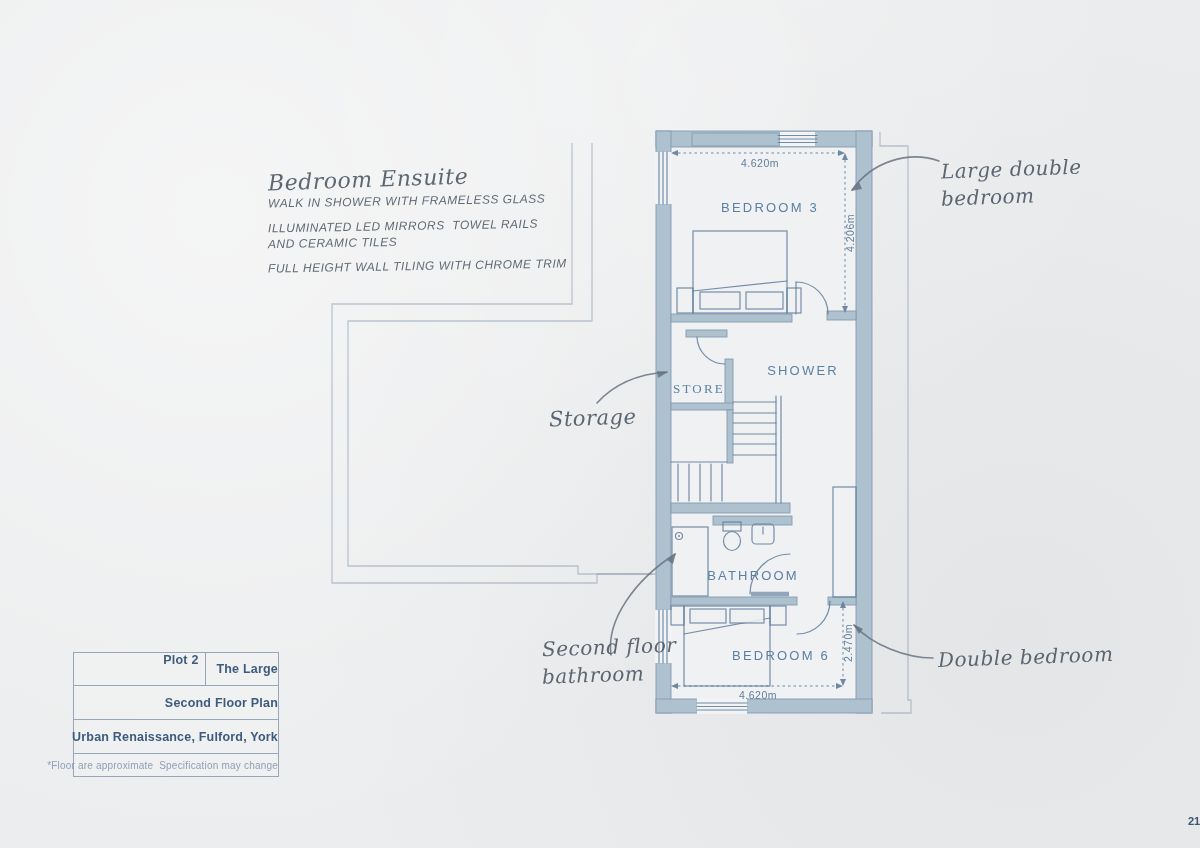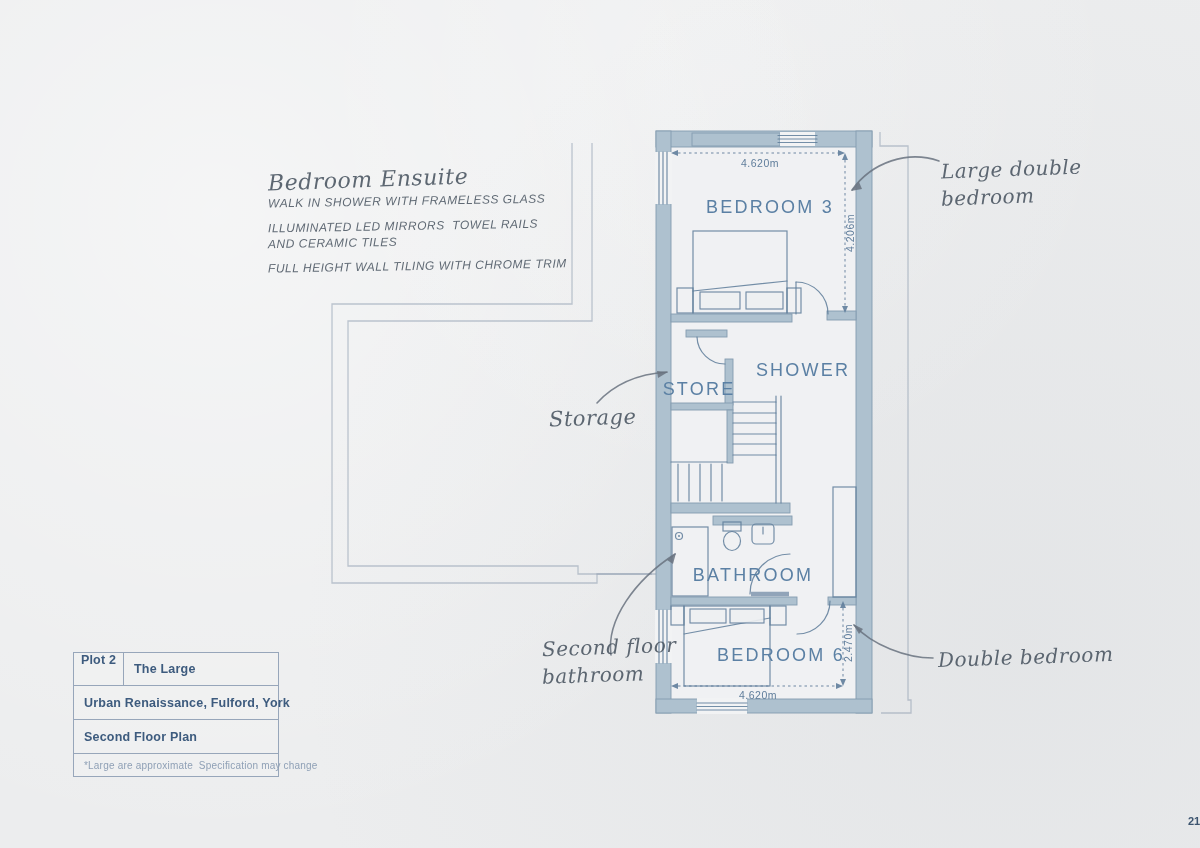--- a/index.html
+++ b/index.html
@@ -25,42 +25,42 @@
   .lnfill{fill:#eef0f2; stroke:var(--line); stroke-width:1.1; opacity:.9;}
   .thick{fill:none; stroke:var(--line); stroke-width:4.5; opacity:.65;}
   .dim{fill:none; stroke:var(--dim); stroke-width:1; stroke-dasharray:2.5 3; opacity:.9;}
   .dimhead{fill:var(--dim); stroke:none; opacity:.9;}
   .hand{fill:none; stroke:var(--arrow); stroke-width:1.6; opacity:.85; stroke-linecap:round;}
   .handhead{fill:var(--arrow); stroke:none; opacity:.85;}
   .faintln{fill:none; stroke:var(--faint); stroke-width:1.3; opacity:.55;}
   .interior{fill:var(--interior); stroke:none;}
   .room-label{
     position:absolute; transform:translate(-50%,-50%);
-    font-size:18px; letter-spacing:2.2px; color:var(--label); white-space:nowrap;
+    font-size:13px; letter-spacing:2.2px; color:var(--label); white-space:nowrap;
   }
   .dim-label{
     position:absolute; font-size:10.5px; letter-spacing:.5px; color:var(--dim);
     width:60px; text-align:center; white-space:nowrap;
   }
   .dim-label.vert{transform:rotate(-90deg);}
   .hw-script{
     position:absolute; font-family:"DejaVu Serif", serif; font-style:italic;
     color:var(--hand); white-space:nowrap; transform:rotate(-2deg); opacity:.9;
     letter-spacing:.5px;
   }
   .hw-caps{
     position:absolute; font-style:italic; font-size:12px; letter-spacing:.5px;
     color:var(--hand); white-space:pre; transform:rotate(-1deg); opacity:.88;
     font-weight:500;
   }
   .tblock{
     position:absolute; border:1px solid var(--border); color:var(--titletext);
     background:rgba(255,255,255,.12);
   }
-  .trow{display:flex; align-items:center; border-top:1px solid var(--border);}
+  .trow{display:flex; align-items:center; border-top:1px solid var(--border);justify-content:flex-end;}
   .trow:first-child{border-top:none;}
   .tcell{padding-left:10px; font-size:12.5px; font-weight:600; letter-spacing:.2px; white-space:nowrap;}
   .tcell.center{padding-left:0; text-align:center;}
   .tdivider{border-right:1px solid var(--border); align-self:stretch;}
   .tsmall{font-size:10px; font-weight:400; color:var(--titlemuted); white-space:pre;}
   .page-number{
     position:absolute; font-size:11px; font-weight:700; color:var(--pagenum);
   }
 </style>
 </head>
@@ -214,21 +214,21 @@
       </g>
       <g>
         <path class="hand" d="M933,658 C906,658 872,645 854,625"></path>
         <polygon class="handhead" points="853,624 863,629 859,634"></polygon>
       </g>
     </g>
   </svg>
 
   <div class="room-label" style="left:770px; top:207px;">BEDROOM 3</div>
   <div class="room-label" style="left:803px; top:370px;">SHOWER</div>
-  <div class="room-label" style="left:699px; top:389px;">STORE</div>
+  <div class="room-label" style="left:699px; top:389px;font-family:Liberation Serif, serif;">STORE</div>
   <div class="room-label" style="left:753px; top:575px;">BATHROOM</div>
   <div class="room-label" style="left:781px; top:655px;">BEDROOM 6</div>
 
   <div class="dim-label" style="left:730px; top:157px;">4.620m</div>
   <div class="dim-label vert" style="left:820px; top:227px;">4.206m</div>
   <div class="dim-label vert" style="left:818px; top:637px;">2.470m</div>
   <div class="dim-label" style="left:728px; top:689px;">4.620m</div>
 
   <div class="hw-script" style="left:268px; top:167px; font-size:22px;">Bedroom Ensuite</div>
   <div class="hw-caps" style="left:268px; top:194px;">WALK IN SHOWER WITH FRAMELESS GLASS</div>
@@ -242,25 +242,25 @@
   <div class="hw-script" style="left:542px; top:635px; font-size:20px;">Second floor</div>
   <div class="hw-script" style="left:542px; top:663px; font-size:20px;">bathroom</div>
   <div class="hw-script" style="left:938px; top:645px; font-size:20px;">Double bedroom</div>
 
   <div class="tblock" style="left:73px; top:652px; width:204px; height:123px;">
     <div class="trow" style="height:32px;">
       <div class="tcell center tdivider" style="width:49px;">Plot 2</div>
       <div class="tcell">The Large</div>
     </div>
     <div class="trow" style="height:33px;">
+      <div class="tcell">Second Floor Plan</div>
+    </div>
+    <div class="trow" style="height:33px;">
       <div class="tcell">Urban Renaissance, Fulford, York</div>
     </div>
-    <div class="trow" style="height:33px;">
-      <div class="tcell">Second Floor Plan</div>
-    </div>
     <div class="trow" style="height:23px;">
-      <div class="tcell tsmall">*Large are approximate  Specification may change</div>
+      <div class="tcell tsmall">*Floor are approximate  Specification may change</div>
     </div>
   </div>
 
   <div class="page-number" style="left:1188px; top:815px;text-align:center;">21</div>
 
 </div>
 
 </body></html>

